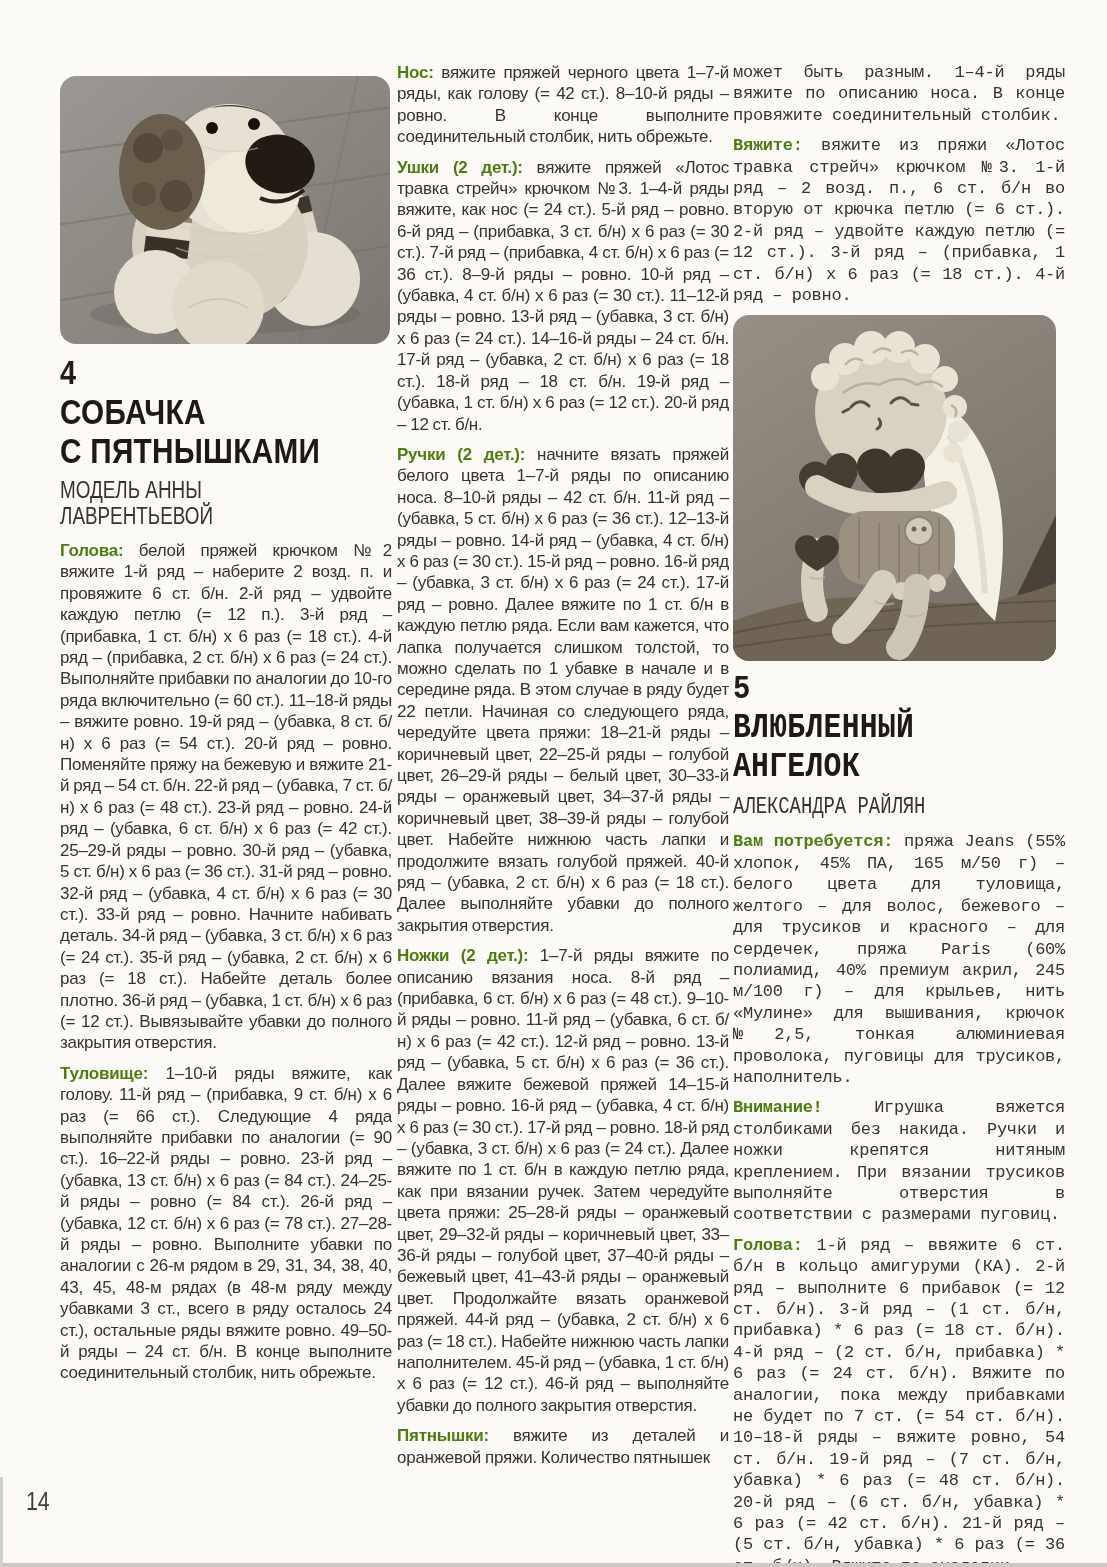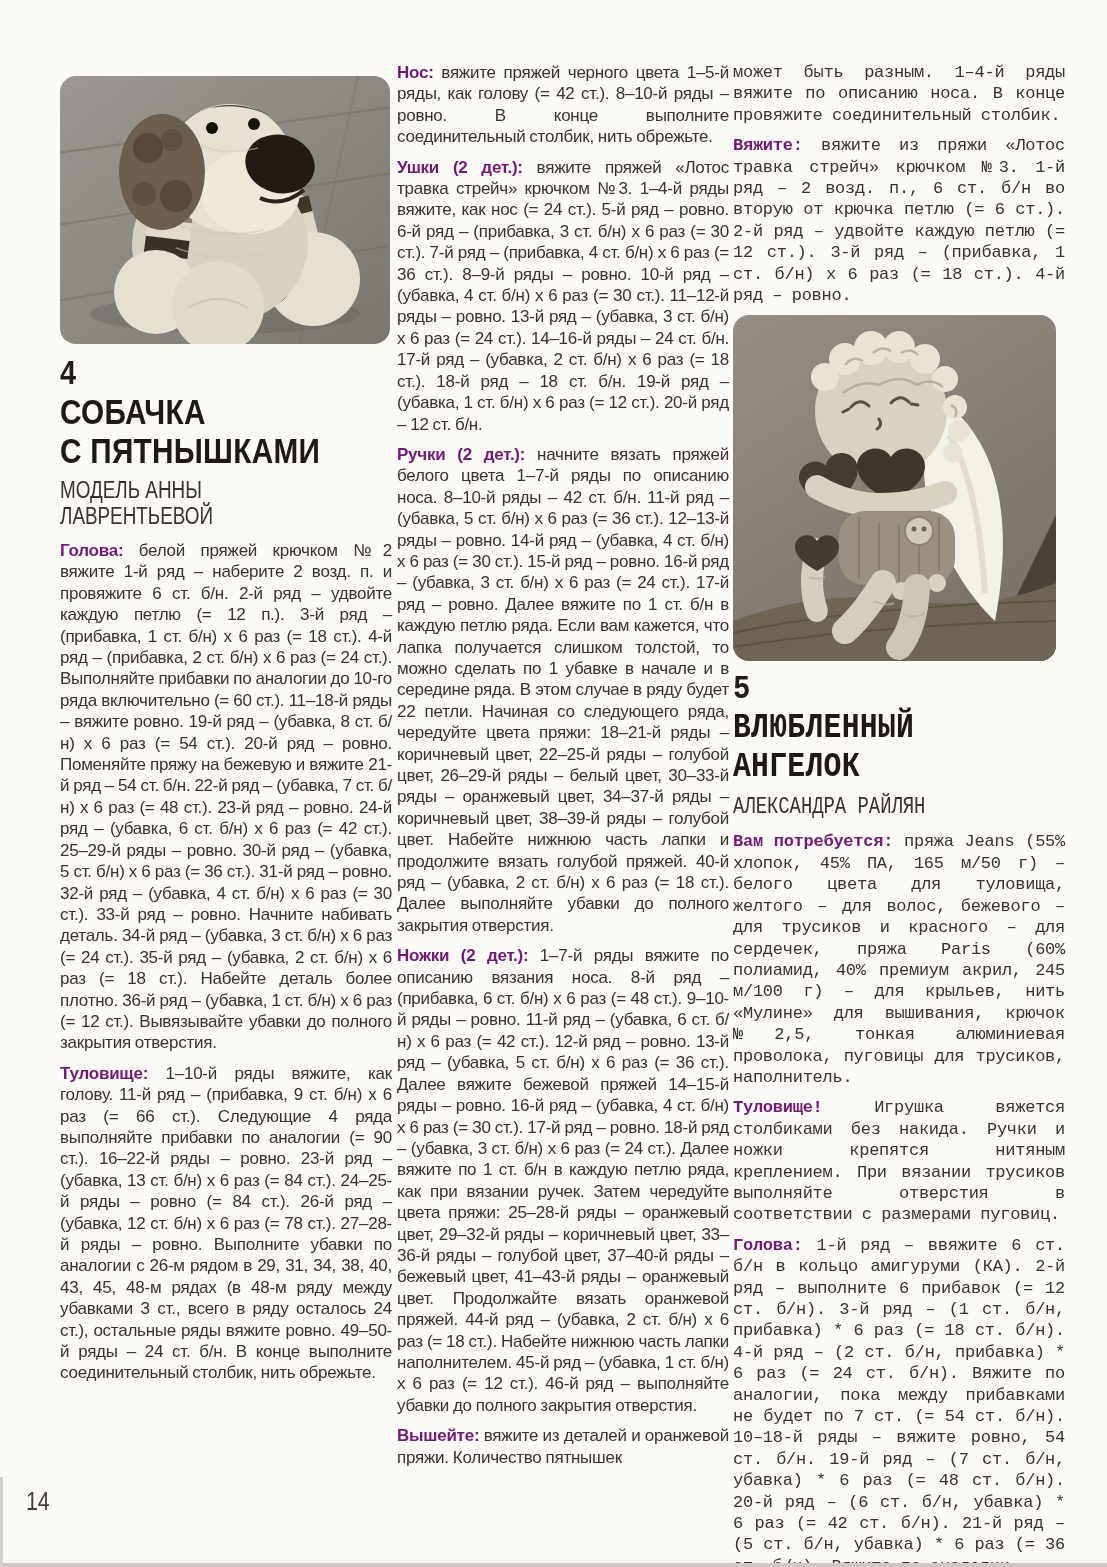--- a/index.html
+++ b/index.html
@@ -8,21 +8,21 @@
     font-family:"Liberation Sans",sans-serif;overflow:hidden;
   }
   .col{position:absolute;top:62px;width:332px;}
   .col-1{left:60px;}
   .col-2{left:397px;}
   .col-3{left:733px;font-family:Liberation Mono, monospace;}
   .col p{
     margin:0 0 9px;text-align:justify;font-size:17px;line-height:21.4px;
     color:#3a322c;letter-spacing:-0.25px;word-spacing:-0.5px;
   }
-  .col p b{font-weight:700;color:#701a75;}
+  .col p b{font-weight:700;color:#4d7c0f;}
   .art-num{
     font-size:34px;font-weight:700;color:#221c17;margin:8px 0 0;
     transform:scaleX(.85);transform-origin:left top;line-height:40px;
   }
   .art-title{
     margin:0;font-size:35px;font-weight:700;color:#1e1914;line-height:39px;
     transform:scaleX(.85);transform-origin:left top;letter-spacing:.3px;
   }
   .byline{
     margin:7px 0 11px;font-size:23px;font-weight:400;color:#39322b;
@@ -106,25 +106,25 @@
 
     <div class="art-num">4</div>
     <h1 class="art-title"><span>СОБАЧКА</span><br><span>С ПЯТНЫШКАМИ</span></h1>
     <h2 class="byline">МОДЕЛЬ АННЫ ЛАВРЕНТЬЕВОЙ</h2>
 
     <p><b>Голова:</b> <span>белой пряжей крючком №2 вяжите 1-й ряд – наберите 2 возд. п. и провяжите 6 ст. б/н. 2-й ряд – удвойте каждую петлю (= 12 п.). 3-й ряд – (прибавка, 1 ст. б/н) х 6 раз (= 18 ст.). 4-й ряд – (прибавка, 2 ст. б/н) х 6 раз (= 24 ст.). Выполняйте прибавки по аналогии до 10-го ряда включительно (= 60 ст.). 11–18-й ряды – вяжите ровно. 19-й ряд – (убавка, 8 ст. б/н) х 6 раз (= 54 ст.). 20-й ряд – ровно. Поменяйте пряжу на бежевую и вяжите 21-й ряд – 54 ст. б/н. 22-й ряд – (убавка, 7 ст. б/н) х 6 раз (= 48 ст.). 23-й ряд – ровно. 24-й ряд – (убавка, 6 ст. б/н) х 6 раз (= 42 ст.). 25–29-й ряды – ровно. 30-й ряд – (убавка, 5 ст. б/н) х 6 раз (= 36 ст.). 31-й ряд – ровно. 32-й ряд – (убавка, 4 ст. б/н) х 6 раз (= 30 ст.). 33-й ряд – ровно. Начните набивать деталь. 34-й ряд – (убавка, 3 ст. б/н) х 6 раз (= 24 ст.). 35-й ряд – (убавка, 2 ст. б/н) х 6 раз (= 18 ст.). Набейте деталь более плотно. 36-й ряд – (убавка, 1 ст. б/н) х 6 раз (= 12 ст.). Вывязывайте убавки до полного закрытия отверстия.</span></p>
     <p><b>Туловище:</b> <span>1–10-й ряды вяжите, как голову. 11-й ряд – (прибавка, 9 ст. б/н) х 6 раз (= 66 ст.). Следующие 4 ряда выполняйте прибавки по аналогии (= 90 ст.). 16–22-й ряды – ровно. 23-й ряд – (убавка, 13 ст. б/н) х 6 раз (= 84 ст.). 24–25-й ряды – ровно (= 84 ст.). 26-й ряд – (убавка, 12 ст. б/н) х 6 раз (= 78 ст.). 27–28-й ряды – ровно. Выполните убавки по аналогии с 26-м рядом в 29, 31, 34, 38, 40, 43, 45, 48-м рядах (в 48-м ряду между убавками 3 ст., всего в ряду осталось 24 ст.), остальные ряды вяжите ровно. 49–50-й ряды – 24 ст. б/н. В конце выполните соединительный столбик, нить обрежьте.</span></p>
   </div>
 
   <div class="col col-2">
-    <p><b>Нос:</b> <span>вяжите пряжей черного цвета 1–5-й ряды, как голову (= 42 ст.). 8–10-й ряды – ровно. В конце выполните соединительный столбик, нить обрежьте.</span></p>
+    <p><b>Нос:</b> <span>вяжите пряжей черного цвета 1–7-й ряды, как голову (= 42 ст.). 8–10-й ряды – ровно. В конце выполните соединительный столбик, нить обрежьте.</span></p>
     <p><b>Ушки (2 дет.):</b> <span>вяжите пряжей «Лотос травка стрейч» крючком №3. 1–4-й ряды вяжите, как нос (= 24 ст.). 5-й ряд – ровно. 6-й ряд – (прибавка, 3 ст. б/н) х 6 раз (= 30 ст.). 7-й ряд – (прибавка, 4 ст. б/н) х 6 раз (= 36 ст.). 8–9-й ряды – ровно. 10-й ряд – (убавка, 4 ст. б/н) х 6 раз (= 30 ст.). 11–12-й ряды – ровно. 13-й ряд – (убавка, 3 ст. б/н) х 6 раз (= 24 ст.). 14–16-й ряды – 24 ст. б/н. 17-й ряд – (убавка, 2 ст. б/н) х 6 раз (= 18 ст.). 18-й ряд – 18 ст. б/н. 19-й ряд – (убавка, 1 ст. б/н) х 6 раз (= 12 ст.). 20-й ряд – 12 ст. б/н.</span></p>
     <p><b>Ручки (2 дет.):</b> <span>начните вязать пряжей белого цвета 1–7-й ряды по описанию носа. 8–10-й ряды – 42 ст. б/н. 11-й ряд – (убавка, 5 ст. б/н) х 6 раз (= 36 ст.). 12–13-й ряды – ровно. 14-й ряд – (убавка, 4 ст. б/н) х 6 раз (= 30 ст.). 15-й ряд – ровно. 16-й ряд – (убавка, 3 ст. б/н) х 6 раз (= 24 ст.). 17-й ряд – ровно. Далее вяжите по 1 ст. б/н в каждую петлю ряда. Если вам кажется, что лапка получается слишком толстой, то можно сделать по 1 убавке в начале и в середине ряда. В этом случае в ряду будет 22 петли. Начиная со следующего ряда, чередуйте цвета пряжи: 18–21-й ряды – коричневый цвет, 22–25-й ряды – голубой цвет, 26–29-й ряды – белый цвет, 30–33-й ряды – оранжевый цвет, 34–37-й ряды – коричневый цвет, 38–39-й ряды – голубой цвет. Набейте нижнюю часть лапки и продолжите вязать голубой пряжей. 40-й ряд – (убавка, 2 ст. б/н) х 6 раз (= 18 ст.). Далее выполняйте убавки до полного закрытия отверстия.</span></p>
     <p><b>Ножки (2 дет.):</b> <span>1–7-й ряды вяжите по описанию вязания носа. 8-й ряд – (прибавка, 6 ст. б/н) х 6 раз (= 48 ст.). 9–10-й ряды – ровно. 11-й ряд – (убавка, 6 ст. б/н) х 6 раз (= 42 ст.). 12-й ряд – ровно. 13-й ряд – (убавка, 5 ст. б/н) х 6 раз (= 36 ст.). Далее вяжите бежевой пряжей 14–15-й ряды – ровно. 16-й ряд – (убавка, 4 ст. б/н) х 6 раз (= 30 ст.). 17-й ряд – ровно. 18-й ряд – (убавка, 3 ст. б/н) х 6 раз (= 24 ст.). Далее вяжите по 1 ст. б/н в каждую петлю ряда, как при вязании ручек. Затем чередуйте цвета пряжи: 25–28-й ряды – оранжевый цвет, 29–32-й ряды – коричневый цвет, 33–36-й ряды – голубой цвет, 37–40-й ряды – бежевый цвет, 41–43-й ряды – оранжевый цвет. Продолжайте вязать оранжевой пряжей. 44-й ряд – (убавка, 2 ст. б/н) х 6 раз (= 18 ст.). Набейте нижнюю часть лапки наполнителем. 45-й ряд – (убавка, 1 ст. б/н) х 6 раз (= 12 ст.). 46-й ряд – выполняйте убавки до полного закрытия отверстия.</span></p>
-    <p><b>Вышейте:</b> <span>вяжите из деталей и оранжевой пряжи. Количество пятнышек</span></p>
+    <p><b>Пятнышки:</b> <span>вяжите из деталей и оранжевой пряжи. Количество пятнышек</span></p>
   </div>
 
   <div class="col col-3">
     <p><span>может быть разным. 1–4-й ряды вяжите по описанию носа. В конце провяжите соединительный столбик.</span></p>
     <p><b>Вяжите:</b> <span>вяжите из пряжи «Лотос травка стрейч» крючком №3. 1-й ряд – 2 возд. п., 6 ст. б/н во вторую от крючка петлю (= 6 ст.). 2-й ряд – удвойте каждую петлю (= 12 ст.). 3-й ряд – (прибавка, 1 ст. б/н) х 6 раз (= 18 ст.). 4-й ряд – ровно.</span></p>
 
     <figure class="photo photo-angel">
       <svg width="323" height="346" viewBox="0 0 323 346">
         <defs>
           <linearGradient id="sep" x1="0" y1="0" x2="0.6" y2="1">
@@ -204,20 +204,20 @@
           </g>
         </g>
       </svg>
     </figure>
 
     <div class="art-num">5</div>
     <h1 class="art-title">ВЛЮБЛЕННЫЙ АНГЕЛОК</h1>
     <h2 class="byline">АЛЕКСАНДРА РАЙЛЯН</h2>
 
     <p><b>Вам потребуется:</b> <span>пряжа Jeans (55% хлопок, 45% ПА, 165 м/50 г) – белого цвета для туловища, желтого – для волос, бежевого – для трусиков и красного – для сердечек, пряжа Paris (60% полиамид, 40% премиум акрил, 245 м/100 г) – для крыльев, нить «Мулине» для вышивания, крючок №2,5, тонкая алюминиевая проволока, пуговицы для трусиков, наполнитель.</span></p>
-    <p><b>Туловище!</b> <span>Игрушка вяжется столбиками без накида. Ручки и ножки крепятся нитяным креплением. При вязании трусиков выполняйте отверстия в соответствии с размерами пуговиц.</span></p>
+    <p><b>Внимание!</b> <span>Игрушка вяжется столбиками без накида. Ручки и ножки крепятся нитяным креплением. При вязании трусиков выполняйте отверстия в соответствии с размерами пуговиц.</span></p>
     <p><b>Голова:</b> <span>1-й ряд – ввяжите 6 ст. б/н в кольцо амигуруми (КА). 2-й ряд – выполните 6 прибавок (= 12 ст. б/н). 3-й ряд – (1 ст. б/н, прибавка) * 6 раз (= 18 ст. б/н). 4-й ряд – (2 ст. б/н, прибавка) * 6 раз (= 24 ст. б/н). Вяжите по аналогии, пока между прибавками не будет по 7 ст. (= 54 ст. б/н). 10–18-й ряды – вяжите ровно, 54 ст. б/н. 19-й ряд – (7 ст. б/н, убавка) * 6 раз (= 48 ст. б/н). 20-й ряд – (6 ст. б/н, убавка) * 6 раз (= 42 ст. б/н). 21-й ряд – (5 ст. б/н, убавка) * 6 раз (= 36 ст. б/н). Вяжите по аналогии,</span></p>
   </div>
 
   <div class="page-number">14</div>
   <div class="scan-edge-bottom"></div>
   <div class="scan-edge-left"></div>
 </div>
 
 </body></html>

